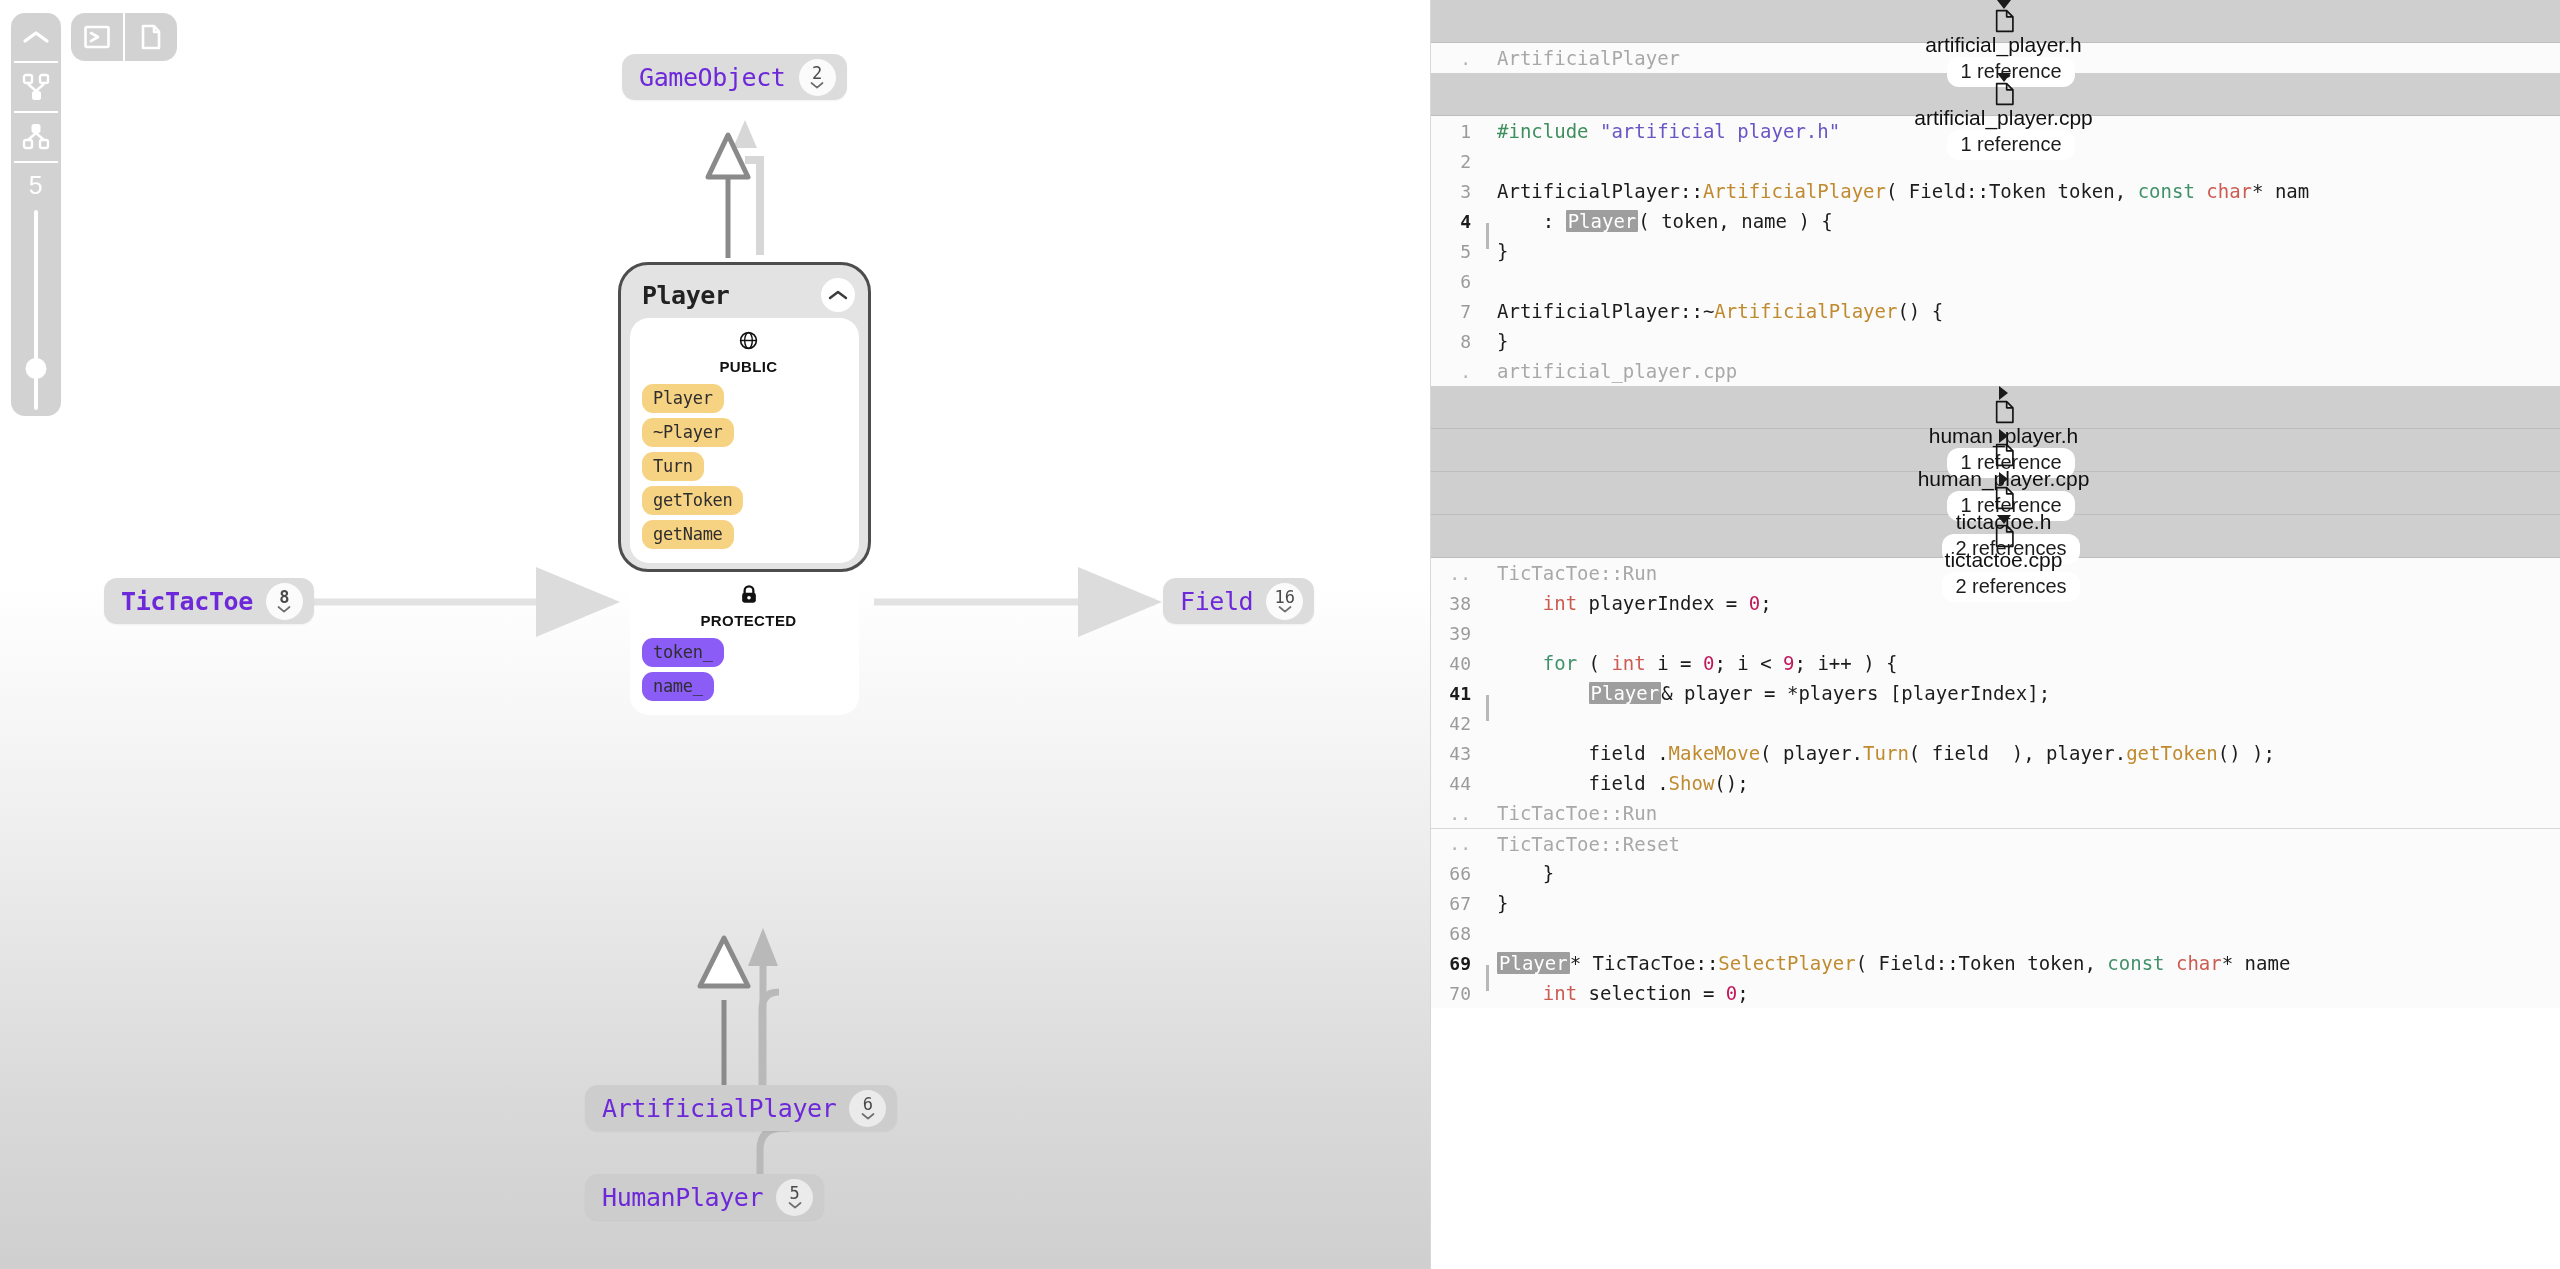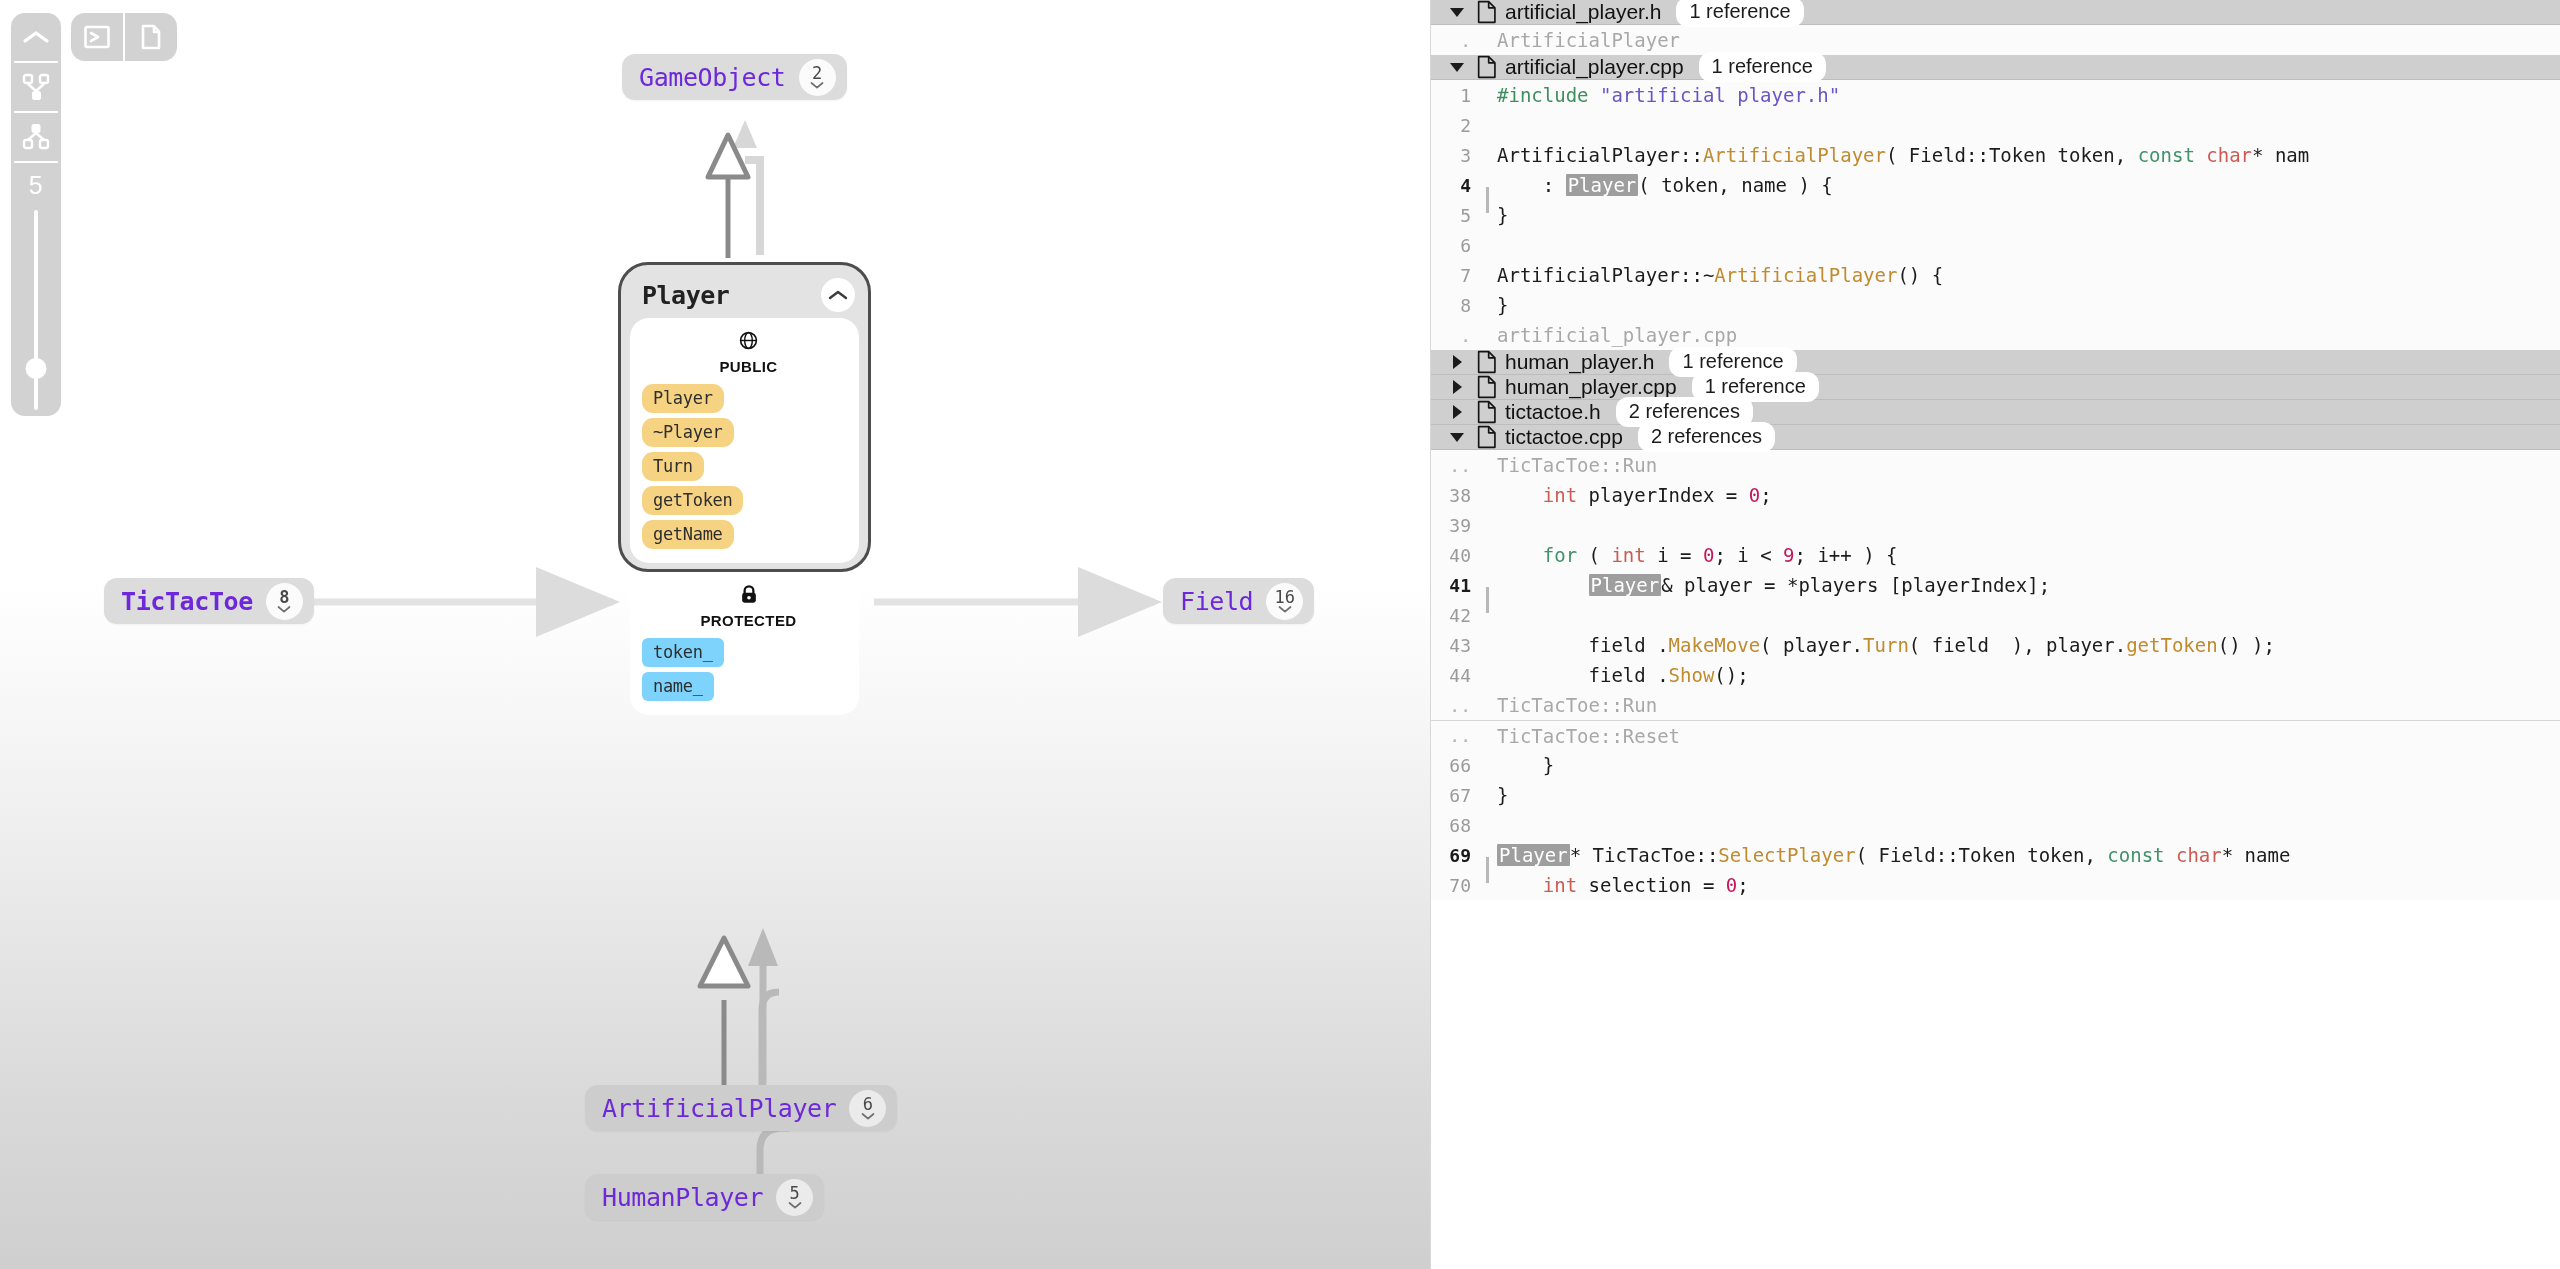--- a/index.html
+++ b/index.html
@@ -146,37 +146,38 @@
     align-self: flex-start;
     border-radius: 11px;
     padding: 4px 11px 5px 11px;
     font-family: "DejaVu Sans Mono", monospace;
     font-size: 17px;
     color: #2e2e2e;
     letter-spacing: -0.3px;
     cursor: pointer;
   }
   .chip.method { background: #f6d283; }
-  .chip.field  { background: #7dd3fc; border-radius: 6px; }
+  .chip.field  { background: #8b5cf6; }
 
   
   #panel {
     position: absolute; left: 1430px; top: 0;
     width: 1130px; height: 1269px;
     background: #ffffff;
     overflow: hidden;
     border-left: 1px solid #d8d8d8;
   }
   .file-row {
     background: #cfcfcf;
     display: flex; align-items: center;
-    height: 25px;
+    height: 43px;
     padding-left: 16px;
     cursor: pointer;
     border-bottom: 1px solid #bdbdbd;
+    flex-direction: column;
   }
   .tri {
     width: 20px; flex: none;
     display: flex; align-items: center; justify-content: center;
   }
   .tri-down { width:0;height:0;border-left:7px solid transparent;border-right:7px solid transparent;border-top:9px solid #1b1b1b; }
   .tri-right{ width:0;height:0;border-top:7px solid transparent;border-bottom:7px solid transparent;border-left:9px solid #1b1b1b; }
   .fileicon { width: 24px; flex: none; display:flex; align-items:center; justify-content:center; margin: 0 6px 0 8px; }
   .fname {
     font-family: "Liberation Sans", sans-serif;

